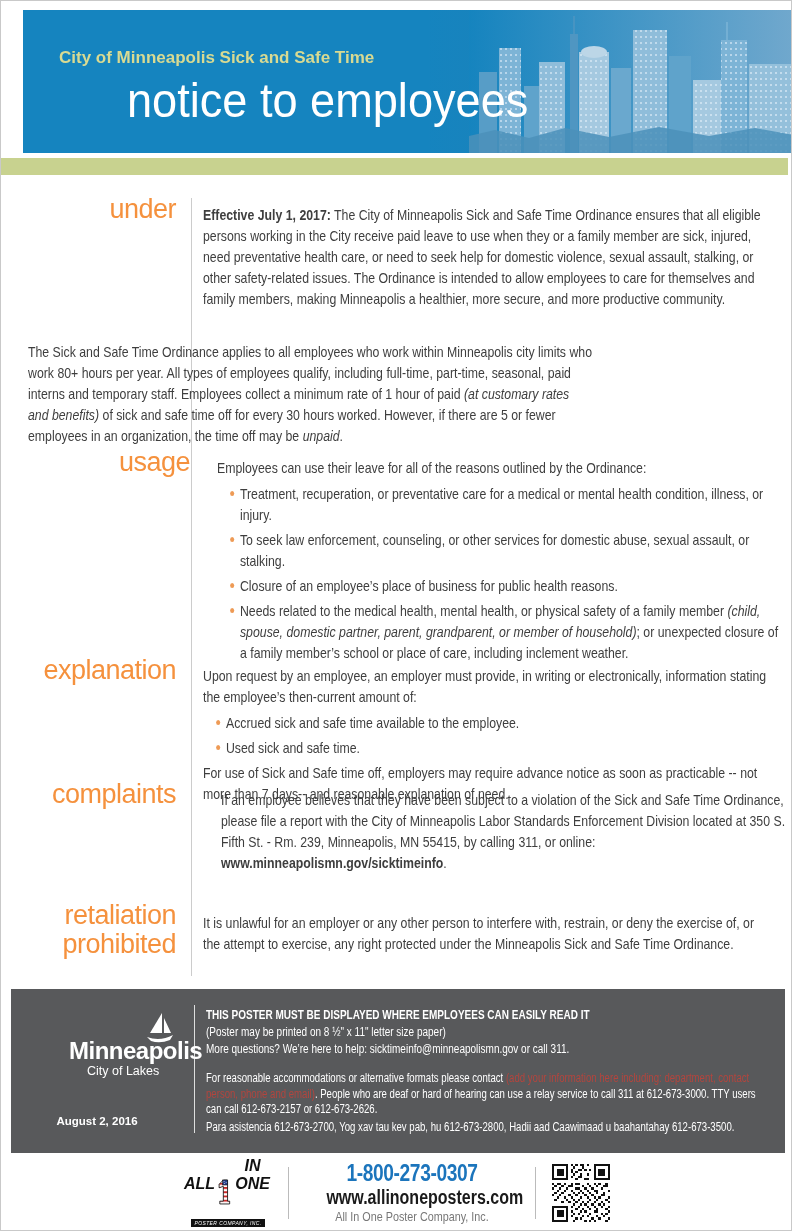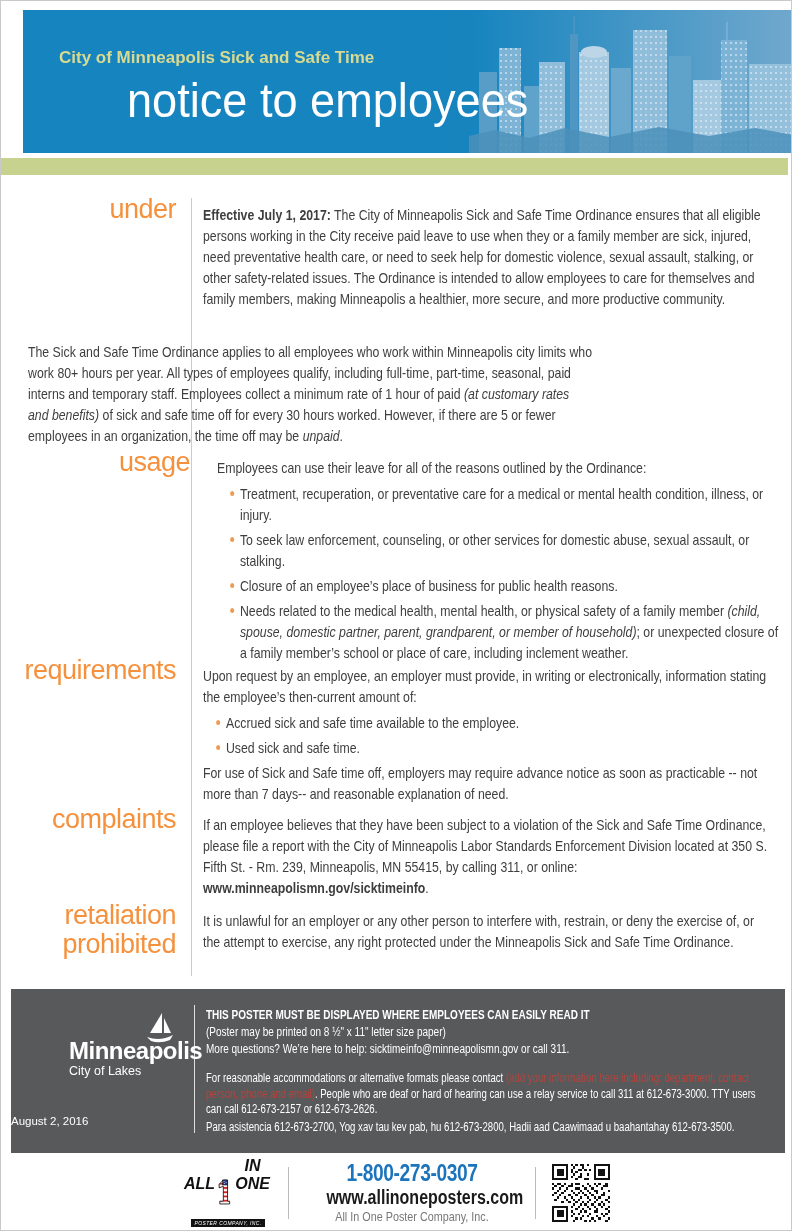--- a/index.html
+++ b/index.html
@@ -25,23 +25,23 @@
   .para{font-size:15px;line-height:21px;color:#3e3e3e;margin:0 0 5px 0;}
   .bullet{display:flex;font-size:15px;line-height:21px;color:#3e3e3e;margin:0 0 4px 16px;}
   .dot{width:5px;height:5px;border-radius:50%;background:#ee9a55;margin:8px 7px 0 0;flex:none;}
   .b{font-weight:bold;} .i{font-style:italic;} .red{color:#b3453e;}
   
   .footer{position:absolute;left:10px;top:988px;width:774px;height:164px;background:#58595b;}
   .f-vline{position:absolute;left:183px;top:16px;width:1px;height:128px;background:rgba(255,255,255,.8);}
   .mpls{position:absolute;left:58px;top:22px;width:118px;color:#fff;}
   .mpls .boat{display:block;margin-left:76px;margin-bottom:-6px;}
   .mpls-name{font-size:24px;font-weight:bold;letter-spacing:-.5px;line-height:24px;text-align:right;}
-  .mpls-tag{font-size:12.5px;line-height:16px;margin-left:0;}
-  .f-date{position:absolute;left:0;top:126px;width:172px;text-align:left;
-          color:#fff;font-size:11.5px;font-weight:normal;}
+  .mpls-tag{font-size:12.5px;line-height:16px;margin-left:18px;}
+  .f-date{position:absolute;left:0;top:126px;width:172px;text-align:center;
+          color:#fff;font-size:11.5px;font-weight:bold;}
   .f-body{position:absolute;left:195px;top:18px;width:700px;color:#fff;
           transform:scaleX(.8);transform-origin:0 0;}
   .f-head{font-size:12.5px;font-weight:bold;line-height:17px;white-space:nowrap;}
   .f-line{font-size:12.5px;line-height:17px;white-space:nowrap;}
   .f-para{font-size:12px;line-height:15.5px;margin-top:13px;}
   .f-assist{font-size:12px;line-height:15.5px;margin-top:2px;white-space:nowrap;}
   
   .strip{position:absolute;left:0;top:1152px;width:792px;height:79px;background:#fff;
          display:flex;align-items:center;justify-content:center;gap:16px;}
   .sdiv{width:1px;height:52px;background:#bbbbbb;flex:none;}
@@ -143,46 +143,46 @@
           </div>
           <div class="bullet">
             <span class="dot"></span>
             <span><span>Needs related to the medical health, mental health, or physical safety of a family member </span><span class="i">(child, spouse, domestic partner, parent, grandparent, or member of household)</span><span>; or unexpected closure of a family member’s school or place of care, including inclement weather.</span></span>
           </div>
         </div>
   </section>
 
   <section class="section" style="top: 658px;">
     <div class="label-col">
-      <span class="section-label">requirements</span>
+      <span class="section-label">explanation</span>
     </div>
     <div class="body-col">
           <div class="para"><span><span>Upon request by an employee, an employer must provide, in writing or electronically, information stating the employee’s then-current amount of:</span></span></div>
           <div class="bullet">
             <span class="dot"></span>
             <span><span>Accrued sick and safe time available to the employee.</span></span>
           </div>
           <div class="bullet">
             <span class="dot"></span>
             <span><span>Used sick and safe time.</span></span>
           </div>
           <div class="para"><span><span>For use of Sick and Safe time off, employers may require advance notice as soon as practicable -- not more than 7 days-- and reasonable explanation of need.</span></span></div>
         </div>
   </section>
 
-  <section class="section" style="top: 807px;">
+  <section class="section" style="top: 782px; gap: 18px;">
     <div class="label-col">
       <span class="section-label">complaints</span>
     </div>
     <div class="body-col">
           <div class="para"><span><span>If an employee believes that they have been subject to a violation of the Sick and Safe Time Ordinance, please file a report with the City of Minneapolis Labor Standards Enforcement Division located at 350 S. Fifth St. - Rm. 239, Minneapolis, MN 55415, by calling 311, or online: </span><span class="b">www.minneapolismn.gov/sicktimeinfo</span><span>.</span></span></div>
         </div>
   </section>
 
-  <section class="section" style="top: 903px;">
+  <section class="section" style="top: 903px; align-items: flex-end;">
     <div class="label-col">
       <span class="section-label">retaliation prohibited</span>
     </div>
     <div class="body-col">
           <div class="para"><span><span>It is unlawful for an employer or any other person to interfere with, restrain, or deny the exercise of, or the attempt to exercise, any right protected under the Minneapolis Sick and Safe Time Ordinance.</span></span></div>
         </div>
   </section>
 </div>
 
   <div class="footer">

